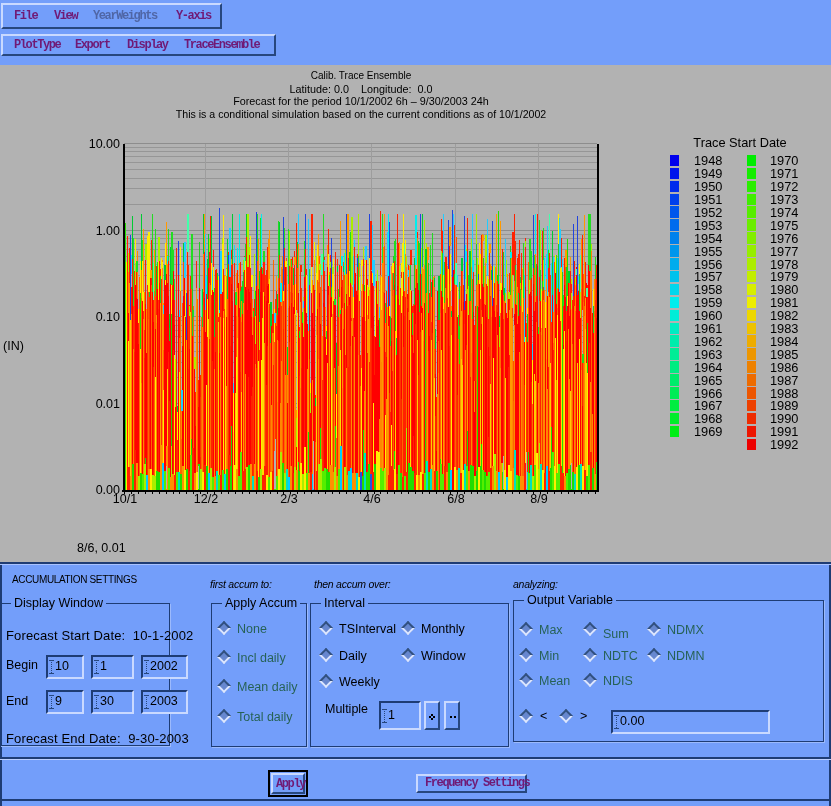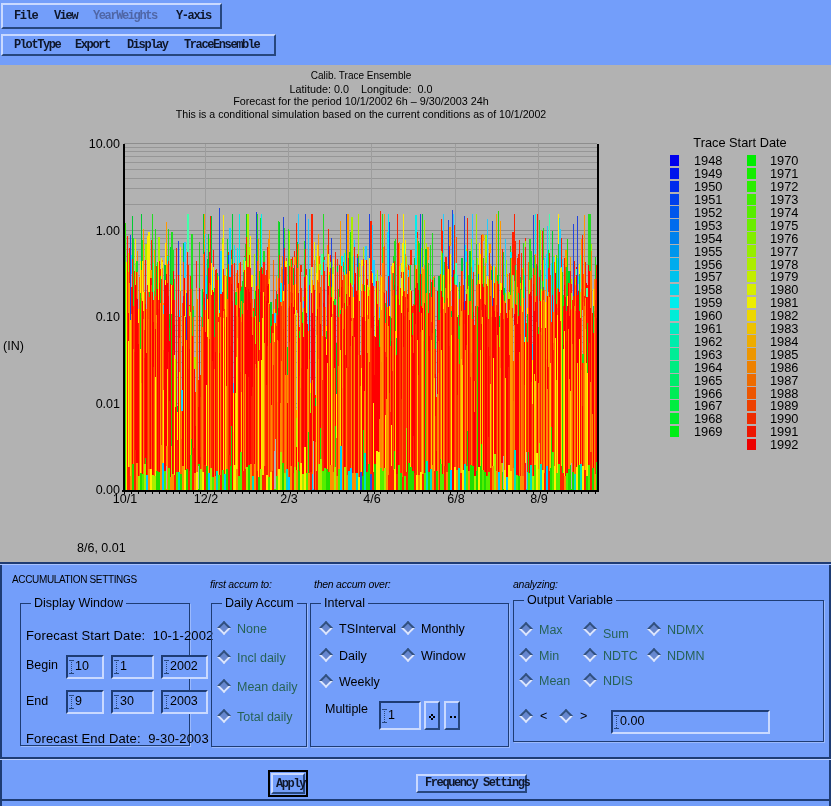--- a/index.html
+++ b/index.html
@@ -1,18 +1,18 @@
 <!DOCTYPE html>
 <html><head><meta charset="utf-8"><style>
 html,body{margin:0;padding:0;width:831px;height:806px;overflow:hidden;
  background:#b2b2b2;font-family:"Liberation Sans",sans-serif;}
 *{box-sizing:border-box;}
 .abs{position:absolute;}
 .mono{font-family:"Liberation Mono",monospace;font-weight:bold;font-size:12px;
- letter-spacing:-1.4px;color:#0f172a;white-space:nowrap;}
+ letter-spacing:-1.4px;color:#701a75;white-space:nowrap;}
 .raised{background:#739efa;border-style:solid;border-width:2px;
  border-color:#c9d9ff #27477e #27477e #c9d9ff;}
 .gbox{position:absolute;border:1px solid #1e3c74;box-shadow:1px 1px 0 #9cbafc;}
 .gtitle{position:absolute;top:-8px;left:10px;background:#739efa;padding:0 3px;
  font-size:12.5px;color:#000;white-space:nowrap;}
 .lbl{position:absolute;font-size:12.5px;color:#000;white-space:nowrap;}
 .gray{color:#14532d;opacity:.8;}
 .ital{position:absolute;font-style:italic;font-size:10.5px;letter-spacing:-.25px;color:#000;white-space:nowrap;}
 .fld{position:absolute;background:#739efa;border-style:solid;border-width:2px;
  border-color:#1e3c74 #c9d9ff #c9d9ff #1e3c74;font-size:12.5px;color:#000;
@@ -215,36 +215,36 @@
 <div class="abs" style="left:0;top:757px;width:831px;height:2px;background:#1e3c74"></div>
 <div class="abs" style="left:0;top:759px;width:831px;height:1px;background:#bccfff"></div>
 <div class="abs" style="left:0;top:799px;width:831px;height:2px;background:#1e3c74"></div>
 <div class="abs" style="left:0;top:564px;width:831px;height:1px;background:#a9c2ff"></div>
 
 <div class="abs" style="left:12px;top:574px;font-size:10px;letter-spacing:-.35px">ACCUMULATION SETTINGS</div>
 <div class="ital" style="left:210px;top:578px">first accum to:</div>
 <div class="ital" style="left:314px;top:578px">then accum over:</div>
 <div class="ital" style="left:513px;top:578px">analyzing:</div>
 
-<div class="gbox" style="left:20px;top:603px;width:170px;height:143px">
+<div class="gbox" style="left:0;top:603px;width:170px;height:143px">
  <span class="gtitle">Display Window</span>
  <span class="lbl" style="left:5px;top:24px;font-size:13px;letter-spacing:.15px">Forecast Start Date:&nbsp; 10-1-2002</span>
  <span class="lbl" style="left:5px;top:54px">Begin</span>
  <span class="lbl" style="left:5px;top:90px">End</span>
  <span class="lbl" style="left:5px;top:127px;font-size:13px;letter-spacing:.15px">Forecast End Date:&nbsp; 9-30-2003</span>
  <div class="fld" style="left:45px;top:51px;width:38px;height:24px">10<span class="cur"></span></div>
  <div class="fld" style="left:90px;top:51px;width:43px;height:24px">1<span class="cur"></span></div>
  <div class="fld" style="left:140px;top:51px;width:47px;height:24px">2002<span class="cur"></span></div>
  <div class="fld" style="left:45px;top:86px;width:38px;height:24px">9<span class="cur"></span></div>
  <div class="fld" style="left:90px;top:86px;width:43px;height:24px">30<span class="cur"></span></div>
  <div class="fld" style="left:140px;top:86px;width:47px;height:24px">2003<span class="cur"></span></div>
 </div>
 
 <div class="gbox" style="left:211px;top:603px;width:96px;height:144px">
- <span class="gtitle">Daily Accum</span>
+ <span class="gtitle">Apply Accum</span>
  <span class="dia" style="left:7px;top:19px"></span>
     <span class="lbl gray" style="left:25px;top:18px">None</span>
  <span class="dia" style="left:7px;top:48px"></span>
     <span class="lbl gray" style="left:25px;top:47px">Incl daily</span>
  <span class="dia" style="left:7px;top:77px"></span>
     <span class="lbl gray" style="left:25px;top:76px">Mean daily</span>
  <span class="dia" style="left:7px;top:107px"></span>
     <span class="lbl gray" style="left:25px;top:106px">Total daily</span>
 </div>
 

